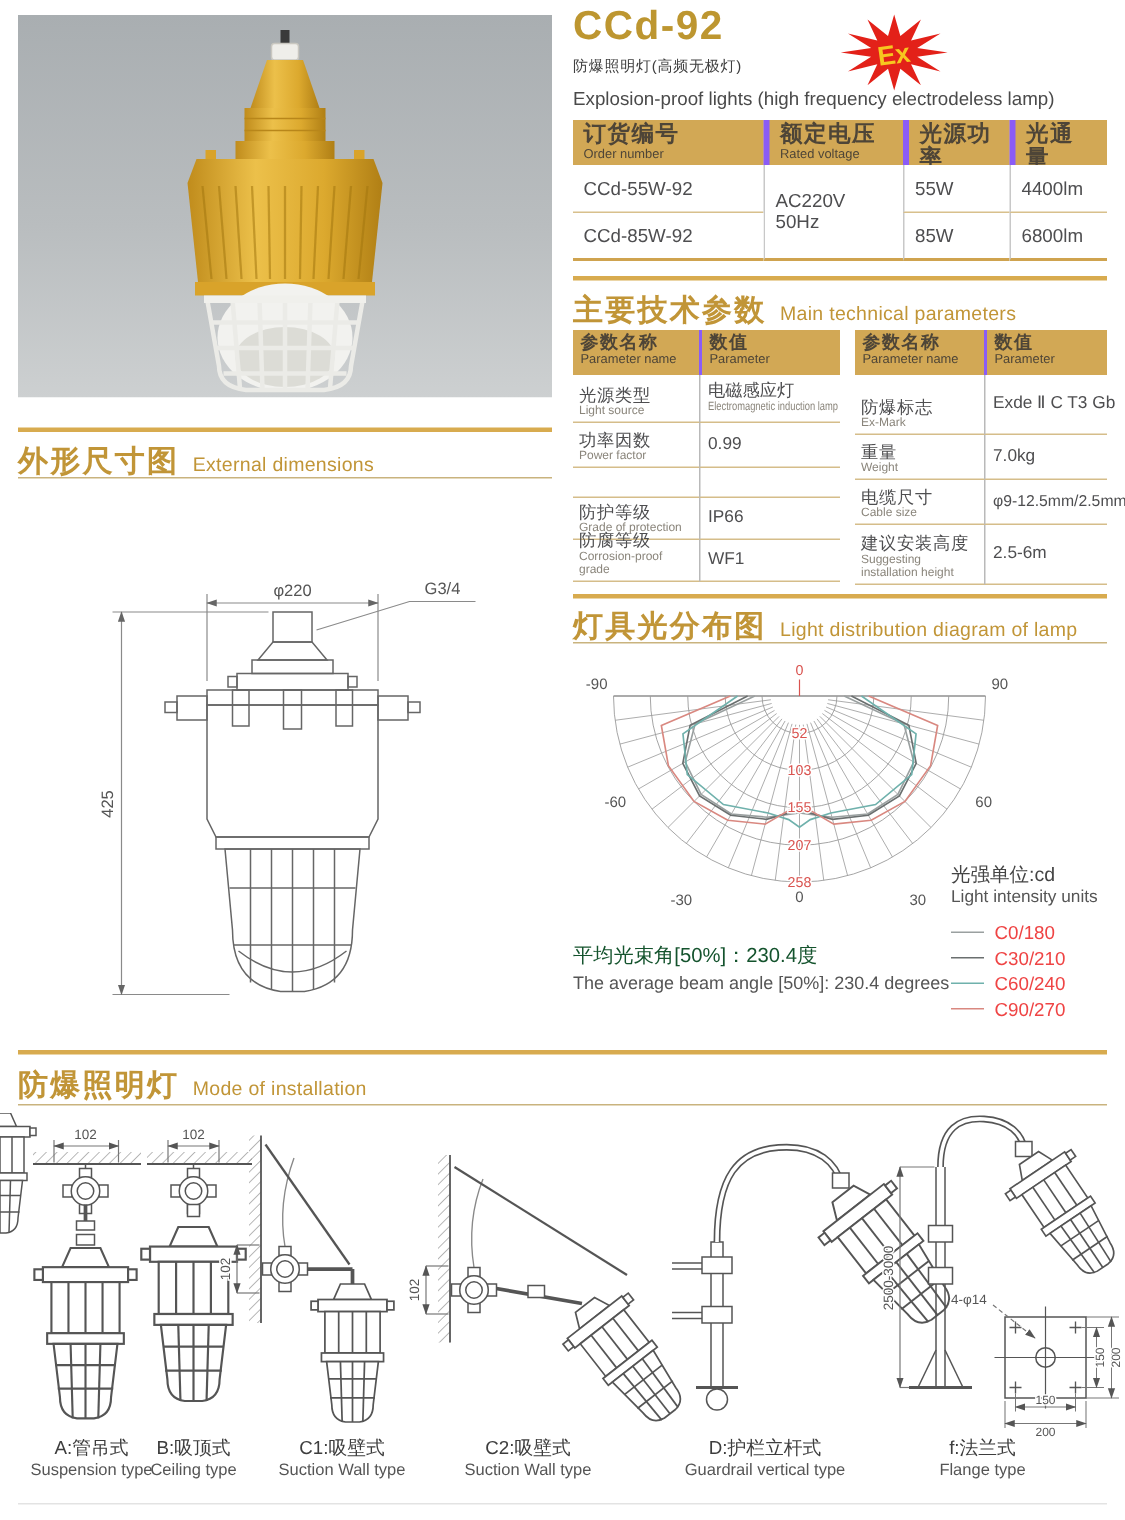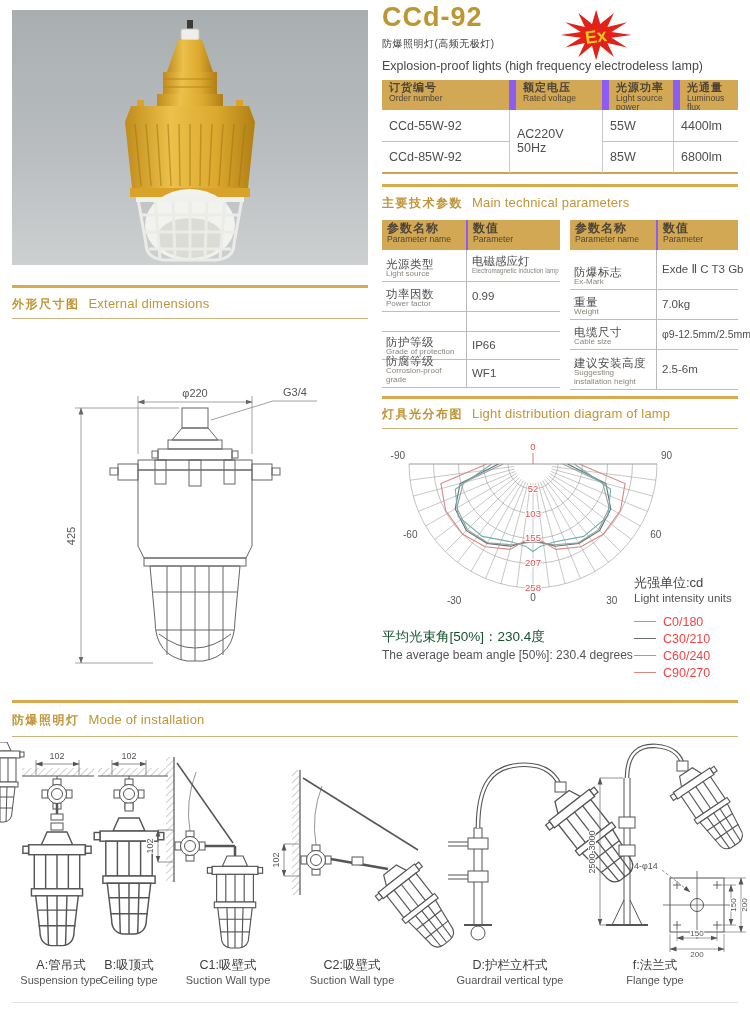--- a/index.html
+++ b/index.html
@@ -2,32 +2,32 @@
 <html><head>
 <meta charset="utf-8">
 <style>
   html,body{margin:0;padding:0;background:#fff;}
   .page{position:relative;width:750px;height:1013px;background:#fff;overflow:hidden;
         font-family:"Liberation Sans","DejaVu Sans",sans-serif;}
   .abs{position:absolute;}
   .gold-rule{position:absolute;height:3px;background:#d8ab4f;}
   .thin-rule{position:absolute;height:1px;background:#c9b37e;}
   .sec-title{position:absolute;color:#c19537;white-space:nowrap;}
-  .sec-title .cn{font-size:12px;font-weight:bold;letter-spacing:1.5px;}
+  .sec-title .cn{font-size:20px;font-weight:bold;letter-spacing:1.5px;}
   .sec-title .en{font-size:13px;margin-left:9px;letter-spacing:.2px;}
   .model-title{position:absolute;left:382px;top:2px;font-size:27px;font-weight:bold;color:#bd9630;letter-spacing:1px;}
   .sub-cn{position:absolute;left:382px;top:37px;font-size:10px;color:#3f3f3f;letter-spacing:.5px;}
   .sub-en{position:absolute;left:382px;top:59px;font-size:12.5px;color:#4a4a4a;}
   
   .order-table{position:absolute;left:382px;top:80px;width:356px;display:grid;
                grid-template-columns:127px 93px 71px 65px;grid-template-rows:30px 32px 32px;}
   .ot-h{background:#d2a855;color:#4e4537;padding:2px 7px;line-height:1.05;}
-  .ot-h .cn{font-size:11px;font-weight:bold;letter-spacing:1px;}
+  .ot-h .cn{font-size:15px;font-weight:bold;letter-spacing:1px;}
   .ot-h .en{font-size:8.6px;}
-  .ot-h.gap{border-left:7px solid #8b5cf6;}
+  .ot-h.gap{border-left:4px solid #8b5cf6;}
   .ot-c{font-size:12.5px;color:#4e4e50;padding:0 7px;display:flex;align-items:center;
         border-bottom:1px solid #d8c08c;background:#fff;}
   .ot-c.vsep{border-left:1px solid #c8c8c8;}
   .ot-c.last{border-bottom:2px solid #cfa34f;}
   .ot-c.center{justify-content:center;}
   
   .pt{position:absolute;top:220px;display:grid;}
   .pt-left{left:382px;width:178px;grid-template-columns:84px 94px;
            grid-template-rows:30px 32px 30px 20px 28px 28px;}
   .pt-right{left:570px;width:168px;grid-template-columns:86px 82px;

